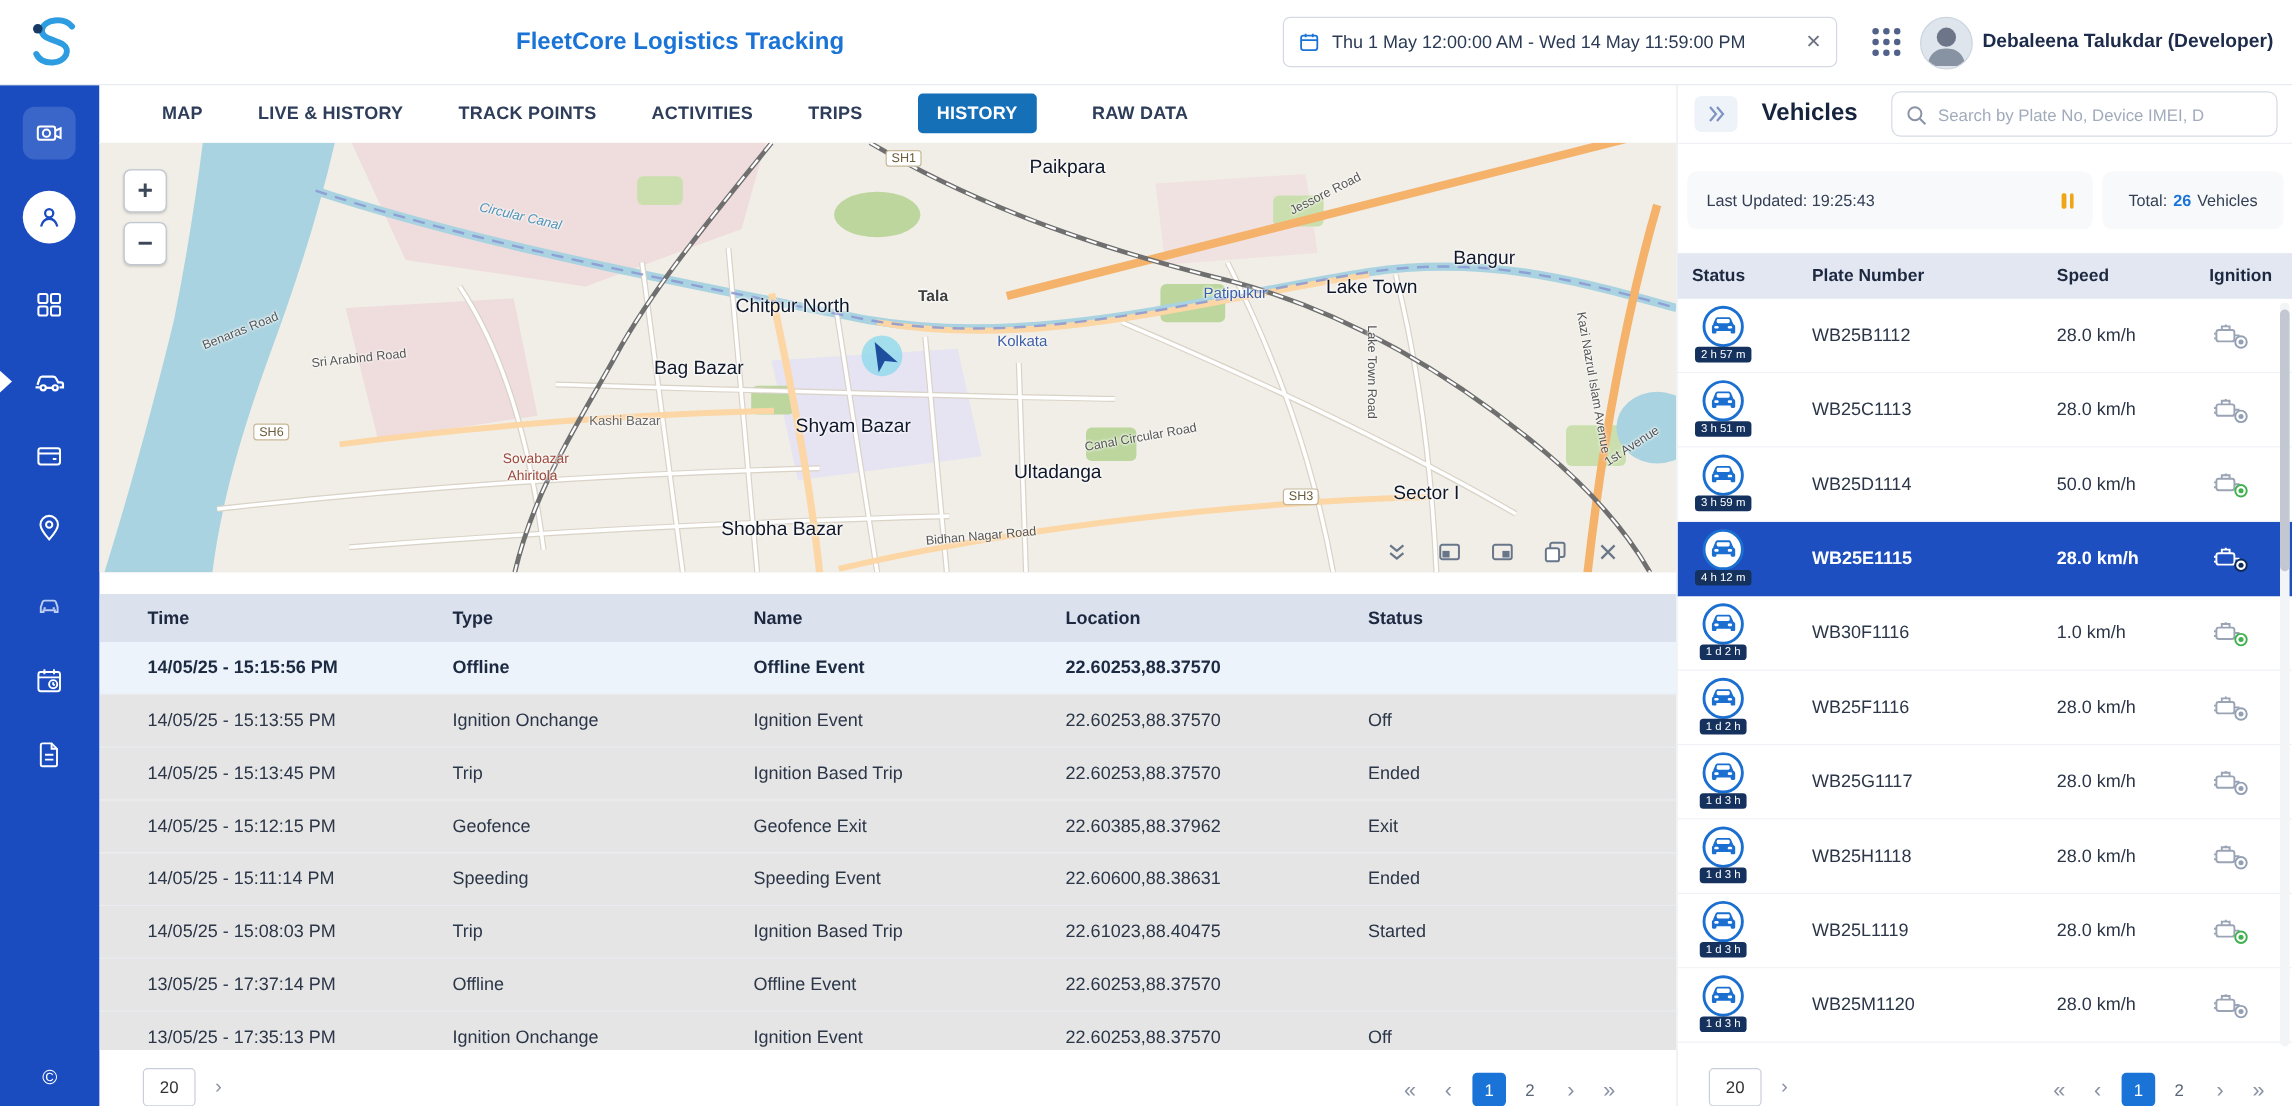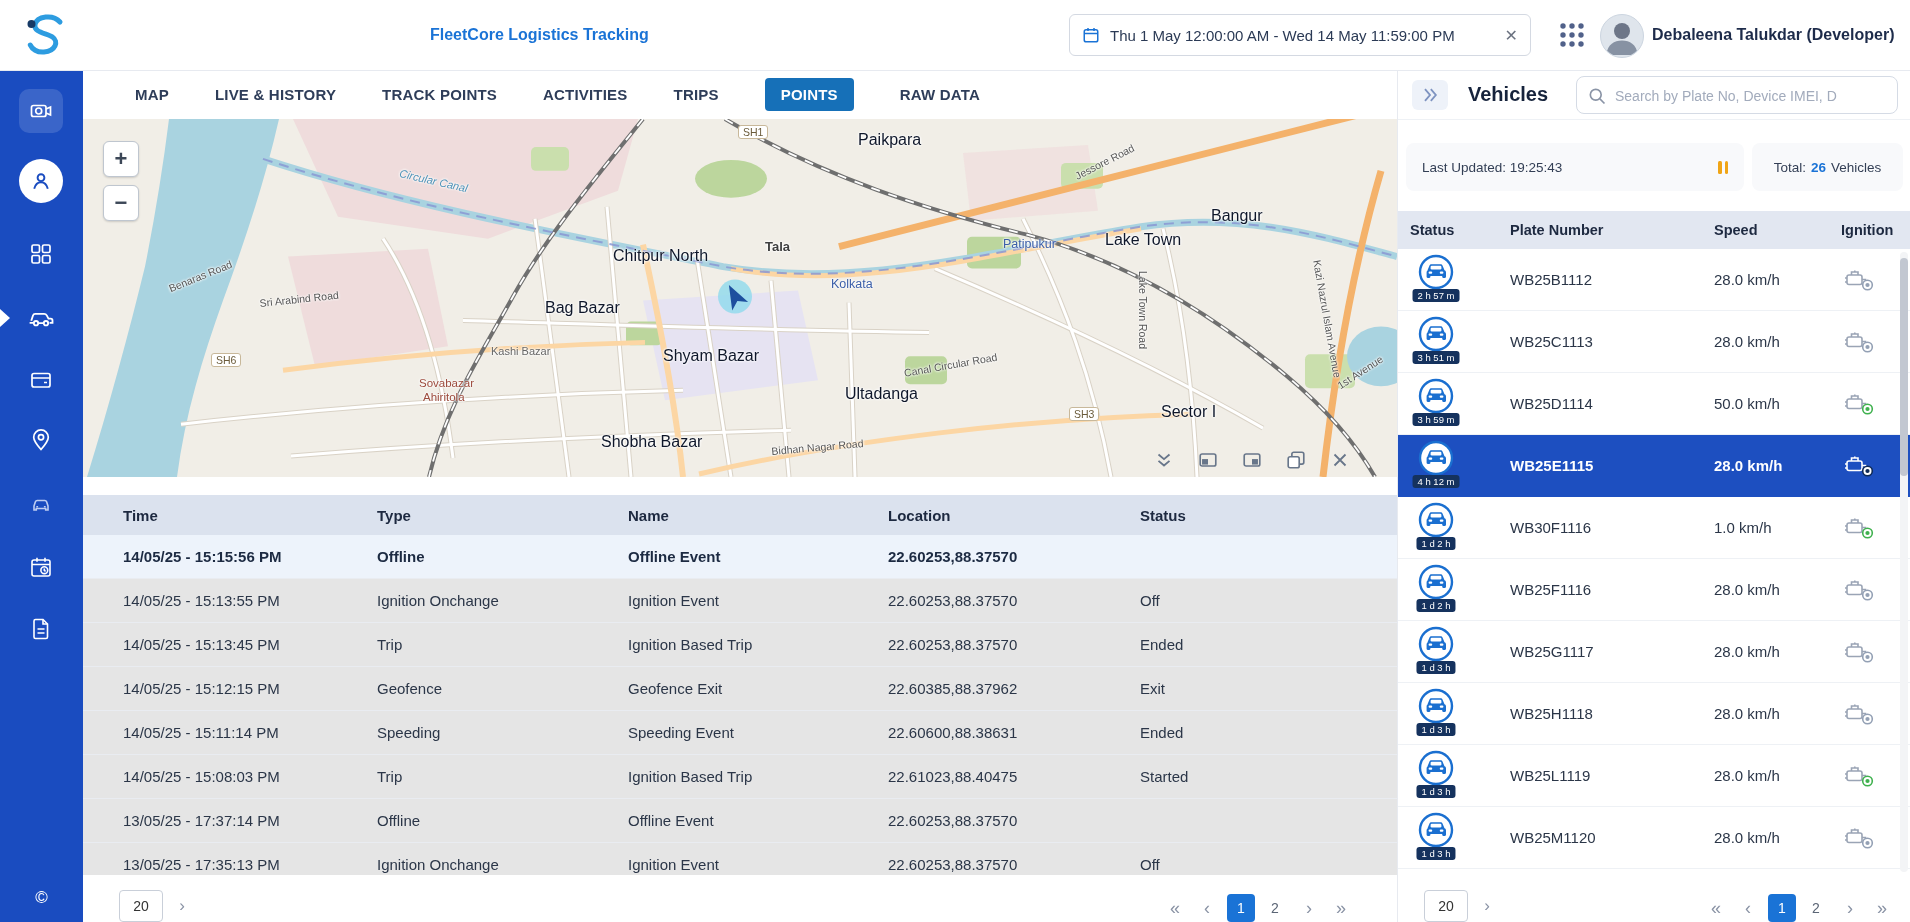--- a/index.html
+++ b/index.html
@@ -5,21 +5,21 @@
   html,body{margin:0;padding:0;}
   body{width:1910px;height:922px;overflow:hidden;position:relative;background:#fff;
        font-family:"Liberation Sans",sans-serif;color:#2b3648;}
   svg{display:block;}
 
   
   .header{position:absolute;left:0;top:0;width:1910px;height:70px;background:#fff;
           border-bottom:1px solid #e7eaf0;z-index:9;}
   .logo{position:absolute;left:22px;top:11px;width:48px;height:48px;}
   .app-title{position:absolute;left:430px;top:0;height:70px;line-height:70px;
-             font-size:16px;font-weight:bold;color:#1a73d6;}
+             font-size:20px;font-weight:bold;color:#1a73d6;}
   .datebox{position:absolute;left:1069px;top:14px;width:462px;height:42px;border:1px solid #d4d9e2;
            border-radius:6px;display:flex;align-items:center;gap:10px;padding:0 12px;
            box-sizing:border-box;background:#fff;}
   .datetext{flex:1;font-size:15px;color:#2b3a55;white-space:nowrap;overflow:hidden;}
   .date-x{color:#6b7280;font-size:16px;cursor:pointer;}
   .grid-btn{position:absolute;left:1558px;top:21px;width:28px;height:28px;}
   .avatar{position:absolute;left:1600px;top:14px;width:42px;height:42px;border-radius:50%;
           background:#dfe5ec;border:1px solid #ccd5e0;overflow:hidden;}
   .username{position:absolute;left:1652px;top:0;height:70px;line-height:70px;
             font-size:16px;font-weight:bold;color:#1d2b4a;white-space:nowrap;}
@@ -264,21 +264,21 @@
   <div class="sb-copy">©</div>
 </div>
 
 <div class="main">
   <div class="tabbar">
       <div class="tab">MAP</div>
       <div class="tab">LIVE &amp; HISTORY</div>
       <div class="tab">TRACK POINTS</div>
       <div class="tab">ACTIVITIES</div>
       <div class="tab">TRIPS</div>
-      <div class="tab active">POINTS</div>
+      <div class="tab active">HISTORY</div>
       <div class="tab">RAW DATA</div>
     </div>
 
   <div class="map">
     <svg class="basemap" viewBox="0 0 1314 359" preserveAspectRatio="none">
       <rect width="1314" height="359" fill="#f1eee7"></rect>
       <path d="M210,0 H555 L535,72 L405,120 L255,98 Z" fill="#efdcdc"></path>
       <path d="M205,138 L345,130 L365,228 L232,248 Z" fill="#efdcdc"></path>
       <path d="M880,34 L1005,26 L1015,92 L888,102 Z" fill="#efdcdc" opacity=".65"></path>
       <path d="M560,182 L715,172 L735,262 L582,282 Z" fill="#e6e3f2"></path>

